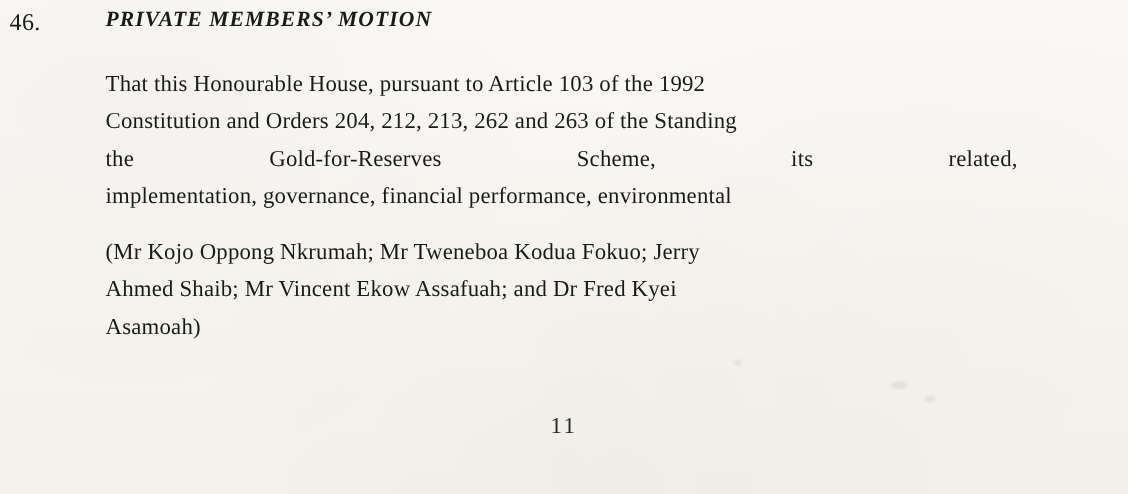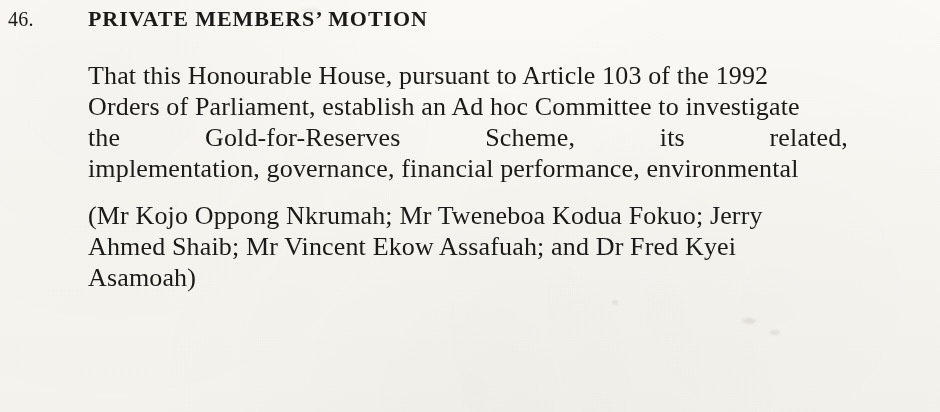--- a/index.html
+++ b/index.html
@@ -41,27 +41,28 @@
     left: 8px;
     top: 2px;
     font-size: 20px;
     letter-spacing: 0.3px;
   }
   .body-col {
     margin-left: 88px;
     width: 760px;
   }
   .heading {
-    font-size: 22px;
+    font-size: 18px;
     letter-spacing: 0.9px;
     margin: 0 0 28px 0;
     white-space: nowrap;
+    font-style: italic;
   }
   .para {
-    font-size: 26px;
+    font-size: 19px;
     line-height: 31px;
     margin: 12px 0 16px 0;
     text-align: justify;
     letter-spacing: 0.15px;
   }
   .para.tight {
     margin-bottom: 0;
   }
   .line {
     display: block;
@@ -107,33 +108,34 @@
   <div class="item">
 
     <div class="item-number">46.</div>
 
     <div class="body-col">
 
       <h1 class="heading">PRIVATE MEMBERS’ MOTION</h1>
 
       <p class="para">
         <span class="line">That this Honourable House, pursuant to Article 103 of the 1992</span>
-        <span class="line">Orders of Parliament, establish an Ad hoc Committee to investigate</span>
+        <span class="line">Constitution and Orders 204, 212, 213, 262 and 263 of the Standing</span>
         <span class="line justify">
           <span>the</span>
           <span>Gold-for-Reserves</span>
           <span>Scheme,</span>
           <span>its</span>
           <span>related,</span>
         </span>
         <span class="line">implementation, governance, financial performance, environmental</span>
       </p>
 
       <p class="para tight">
         <span class="line">(Mr Kojo Oppong Nkrumah; Mr Tweneboa Kodua Fokuo; Jerry</span>
         <span class="line">Ahmed Shaib; Mr Vincent Ekow Assafuah; and Dr Fred Kyei</span>
         <span class="line">Asamoah)</span>
       </p>
 
     </div>
   </div>
 
+  <div class="page-number">11</div>
 </div>
 
 </body></html>

